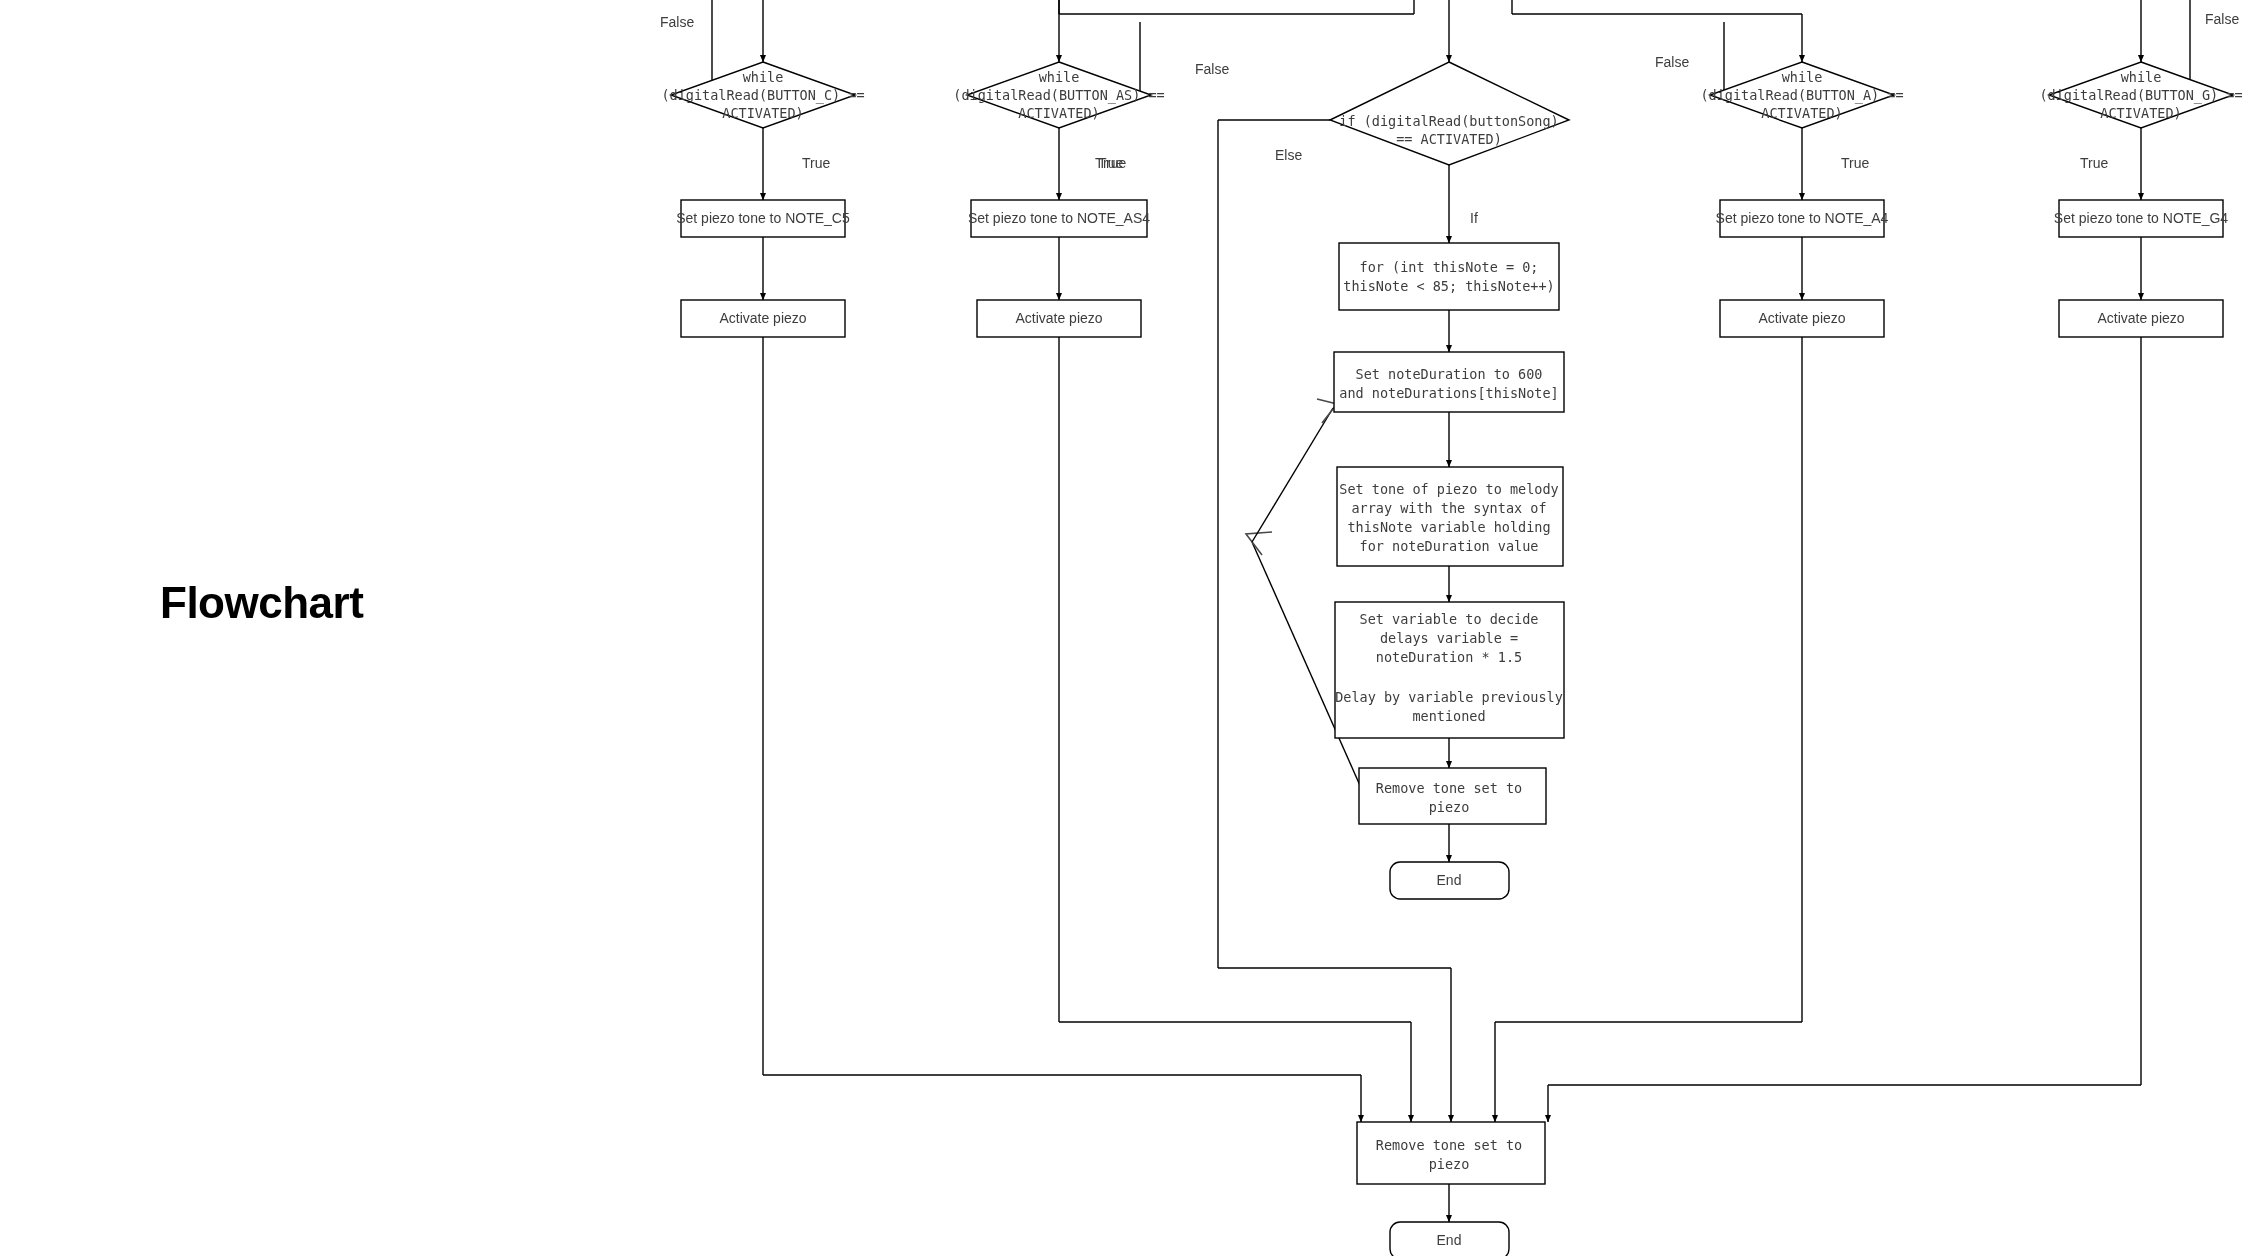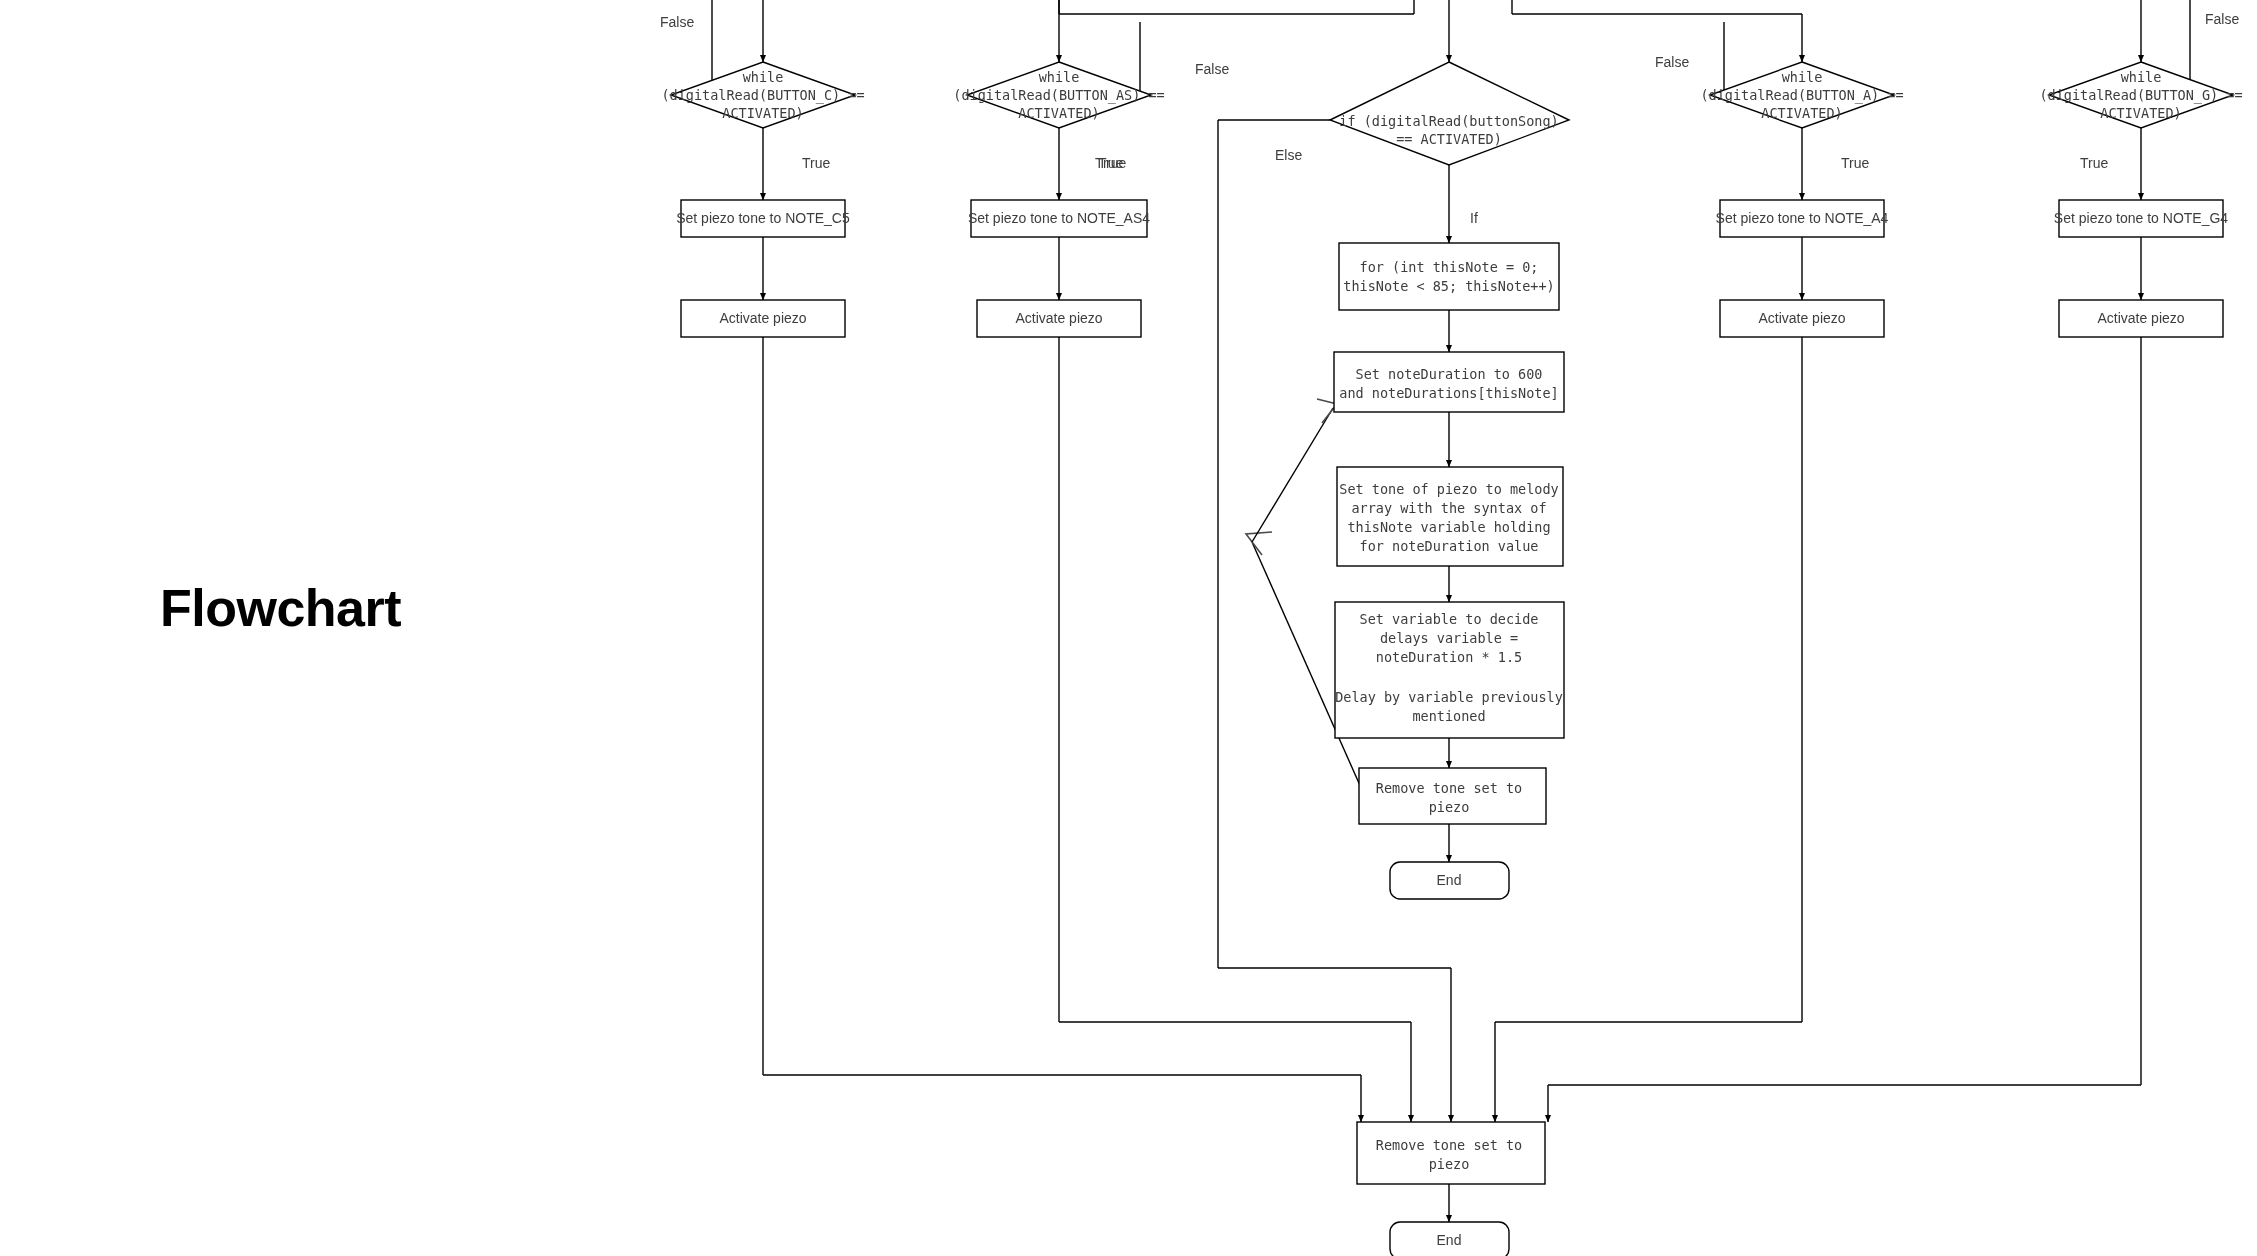--- a/index.html
+++ b/index.html
@@ -13,21 +13,21 @@
     height: 1256px;
     background: #ffffff;
     overflow: hidden;
     font-family: "Liberation Sans", sans-serif;
   }
   #page-title {
     position: absolute;
     left: 160px;
     top: 578px;
     font-family: "Liberation Sans", sans-serif;
-    font-size: 52px;
+    font-size: 44px;
     font-weight: bold;
     color: #000000;
     letter-spacing: -0.5px;
     white-space: nowrap;
   }
   svg.flow {
     position: absolute;
     left: 0;
     top: 0;
     width: 2257px;

